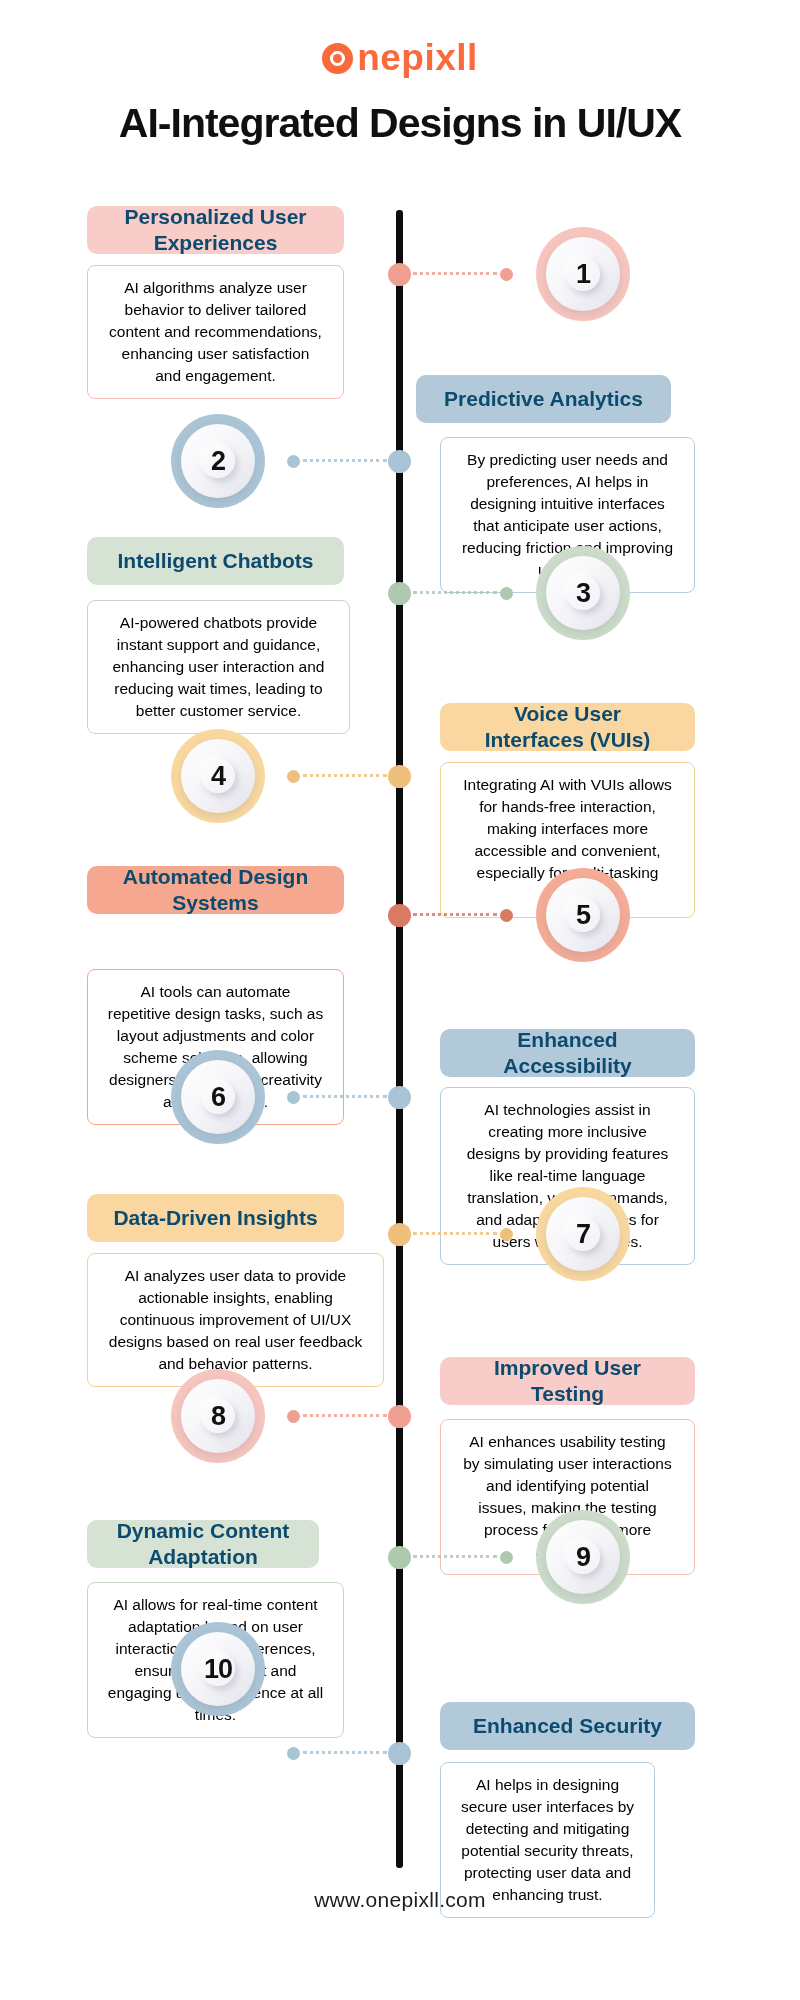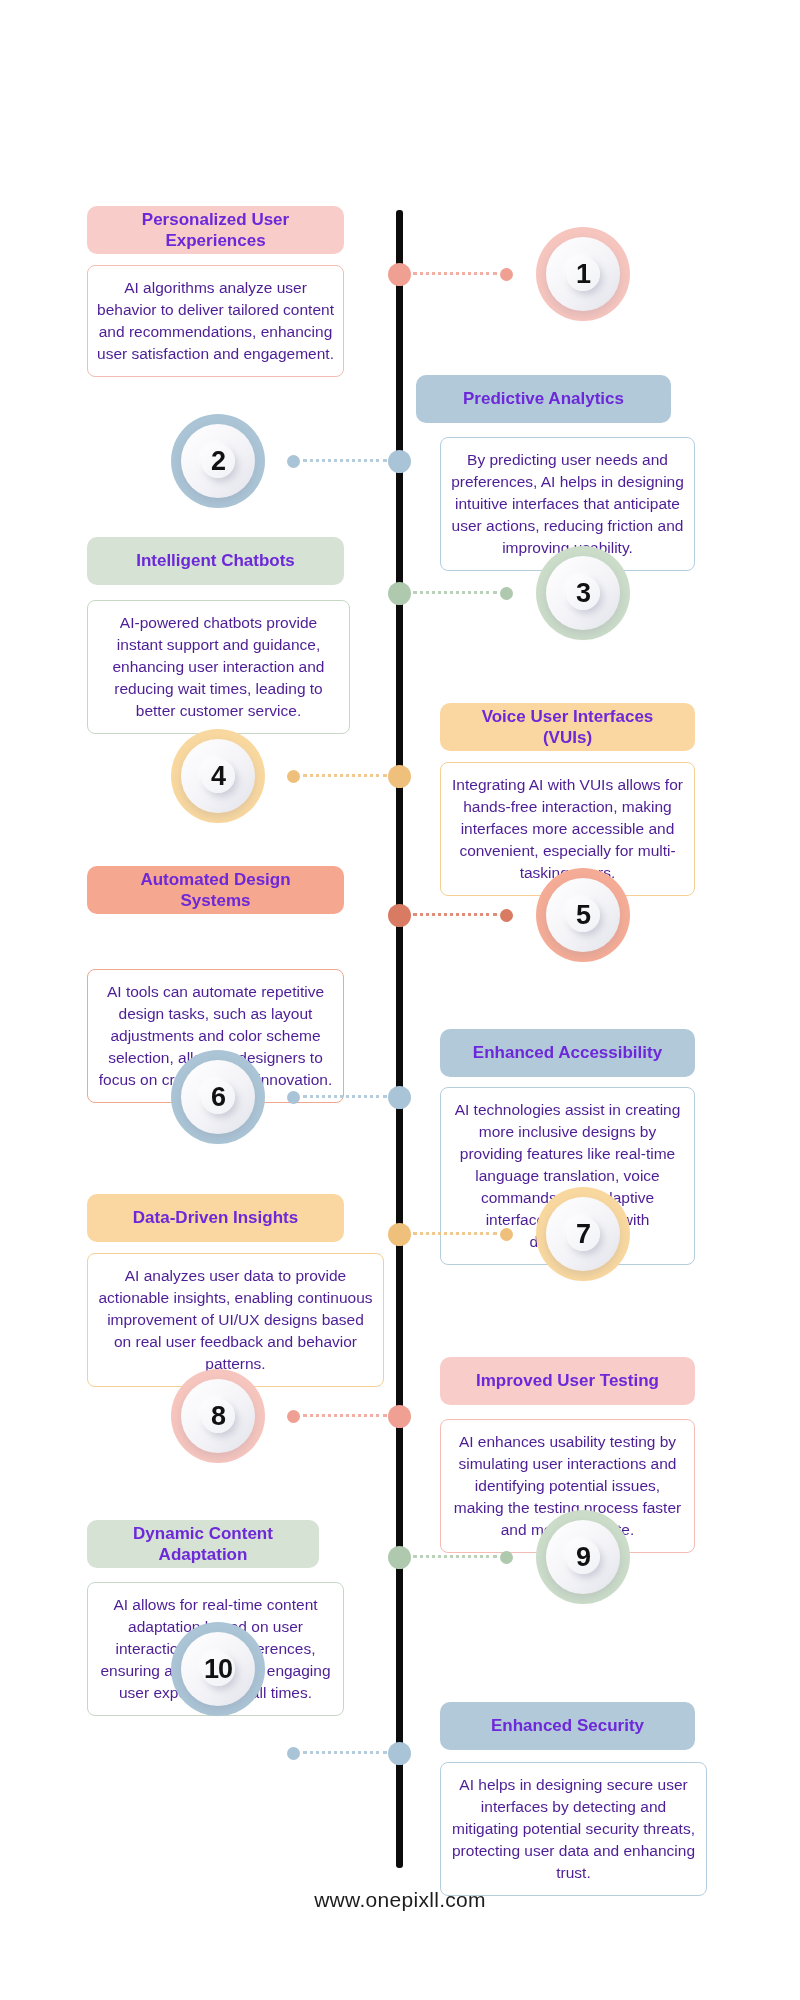--- a/index.html
+++ b/index.html
@@ -24,27 +24,27 @@
   .title{
     position:absolute;top:100px;left:0;width:800px;text-align:center;
     font-size:41px;font-weight:bold;color:#101010;letter-spacing:-1px;
   }
   
   .tl-line{position:absolute;left:396px;top:210px;width:7px;height:1658px;background:#0c0c0c;border-radius:3px;}
   
   .t-header{
     position:absolute;height:48px;border-radius:10px;
     display:flex;align-items:center;justify-content:center;text-align:center;
-    font-size:17px;font-weight:bold;color:#6d28d9;line-height:1.25;
+    font-size:21px;font-weight:bold;color:#0c4a6e;line-height:1.25;
     padding:0 26px;box-sizing:border-box;background:var(--hbg);
   }
   .t-body{
     position:absolute;background:#ffffff;border:1.5px solid var(--cbd);border-radius:8px;
-    padding:11px 9px;box-sizing:border-box;text-align:center;
-    font-size:15.5px;line-height:1.42;color:#4c1d95;
+    padding:11px 19px;box-sizing:border-box;text-align:center;
+    font-size:15.5px;line-height:1.42;color:#000000;
   }
   
   .num-ring{position:absolute;width:94px;height:94px;border-radius:50%;background:var(--ring);}
   .num-mid{
     position:absolute;inset:10px;border-radius:50%;
     background:linear-gradient(135deg,#ffffff 0%,#f4f4f8 55%,#e2e3ea 100%);
     box-shadow:0 4px 8px rgba(130,130,155,0.22);
   }
   .num-core{
     position:absolute;inset:20px;border-radius:50%;
@@ -60,21 +60,26 @@
   
   .footer{
     position:absolute;top:1888px;left:0;width:800px;text-align:center;
     font-size:21px;color:#1d1d1d;letter-spacing:0.3px;
   }
 </style>
 </head>
 <body>
 
 <div id="canvas">
-
+  <div class="logo">
+    <span class="logo-o"></span>
+      <span>nepixll</span>
+  </div>
+
+  <div class="title">AI-Integrated Designs in UI/UX</div>
 
   <div class="tl-line"></div>
 
   <div id="items-root">
       <div style="position: absolute; left: 0px; top: 0px; --hbg: #F8CCC8; --ring: #F6C5BE; --cbd: #F3BDB6; --dot: #EFA093;">
         <div class="t-header" style="left: 87px; top: 206px; width: 257px;">Personalized User Experiences</div>
         <div class="t-body" style="left: 87px; top: 265px; width: 257px;">AI algorithms analyze user behavior to deliver tailored content and recommendations, enhancing user satisfaction and engagement.</div>
         <div class="conn-dot-big" style="left: 388px; top: 262.5px;"></div>
         <div class="conn-line" style="left: 412.5px; top: 272px;"></div>
         <div class="conn-dot-small" style="left: 499.5px; top: 267.5px;"></div>
@@ -175,21 +180,21 @@
         <div class="conn-line" style="left: 412.5px; top: 1555px;"></div>
         <div class="conn-dot-small" style="left: 499.5px; top: 1550.5px;"></div>
         <div class="num-ring" style="left: 536px; top: 1510px;">
           <div class="num-mid">
             <div class="num-core">9</div>
           </div>
         </div>
       </div>
       <div style="position: absolute; left: 0px; top: 0px; --hbg: #B2C9DA; --ring: #ABC5D6; --cbd: #B5CEDE; --dot: #A9C4D6;">
         <div class="t-header" style="left: 440px; top: 1702px; width: 255px;">Enhanced Security</div>
-        <div class="t-body" style="left: 440px; top: 1762px; width: 267px;">AI helps in designing secure user interfaces by detecting and mitigating potential security threats, protecting user data and enhancing trust.</div>
+        <div class="t-body" style="left: 440px; top: 1762px; width: 215px;">AI helps in designing secure user interfaces by detecting and mitigating potential security threats, protecting user data and enhancing trust.</div>
         <div class="conn-dot-big" style="left: 388px; top: 1741.5px;"></div>
         <div class="conn-line" style="left: 302.5px; top: 1751px;"></div>
         <div class="conn-dot-small" style="left: 286.5px; top: 1746.5px;"></div>
         <div class="num-ring" style="left: 171px; top: 1622px;">
           <div class="num-mid">
             <div class="num-core">10</div>
           </div>
         </div>
       </div>
     </div>

